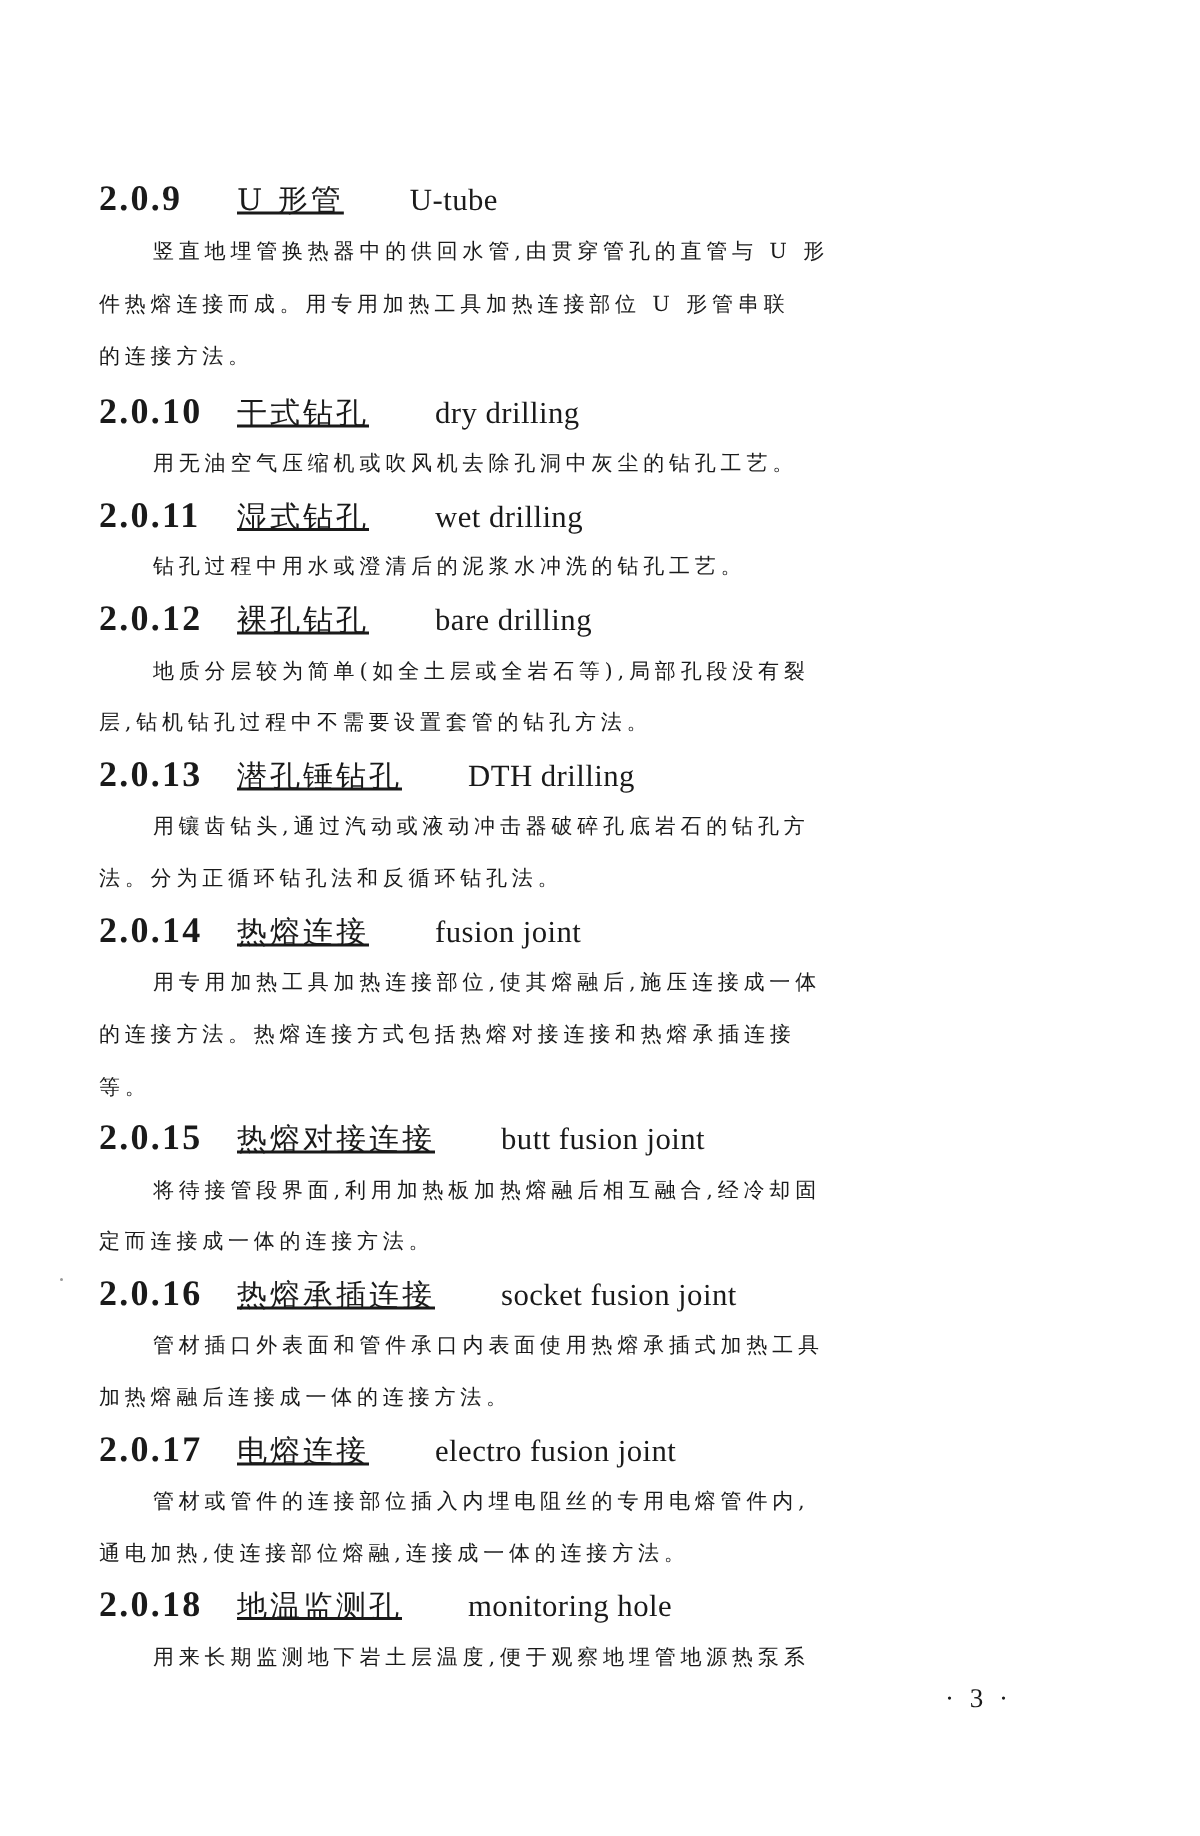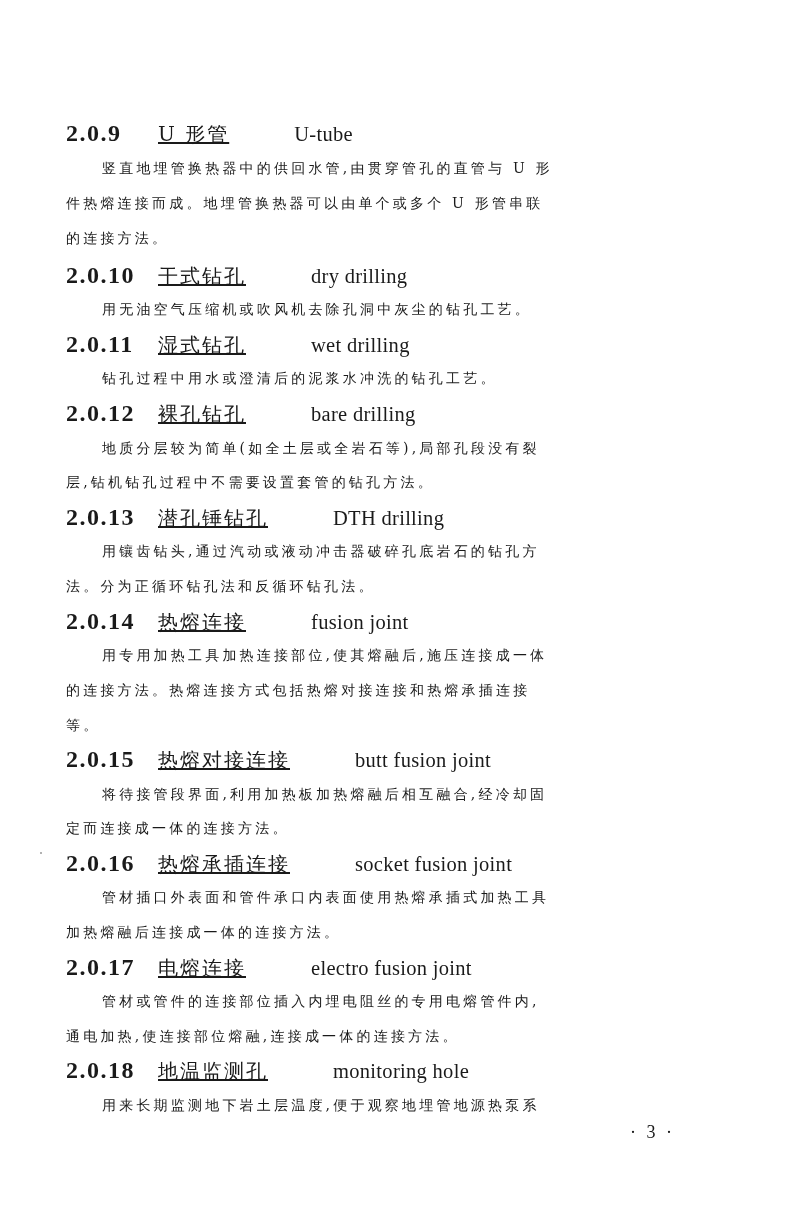--- a/index.html
+++ b/index.html
@@ -9,32 +9,32 @@
   }
   .page { position: absolute; left: 66px; top: 0; width: 644px; }
   .line {
     position: absolute; left: 0; height: 34px; line-height: 34px;
     font-size: 14px; white-space: nowrap; letter-spacing: 3.2px;
   }
   .indent { left: 36px; }
   .heading { font-size: 20px; letter-spacing: 0; }
   .num { font-family: "Liberation Serif", serif; font-weight: bold; font-size: 24px; letter-spacing: 1.5px; display: inline-block; width: 92px; }
   .zh { letter-spacing: 2px; display: inline-block; text-decoration: underline; }
-  .en { font-family: "Liberation Serif", serif; font-size: 20.5px; letter-spacing: 0.3px; display: inline-block; margin-left: 65px; }
+  .en { font-family: "Liberation Serif", serif; font-size: 20.5px; letter-spacing: 0.3px; display: inline-block; margin-left: 44px; }
   .pagenum { position: absolute; left: 630px; top: 1122px; font-family: "Liberation Serif", serif; font-size: 18px; letter-spacing: 3px; }
   .dot { position: absolute; left: 40px; top: 852px; width: 2px; height: 2px; background: #999; border-radius: 50%; }
 </style>
 </head>
 <body>
 
 <div class="page">
 
   <div class="line heading" style="top:116px"><span class="num">2.0.9</span><span class="zh">U 形管</span><span class="en">U-tube</span></div>
   <div class="line indent" style="top:151px">竖直地埋管换热器中的供回水管,由贯穿管孔的直管与 U 形</div>
-  <div class="line" style="top:186px">件热熔连接而成。地埋管换热器可以由单个或多个 U 形管串联</div>
+  <div class="line" style="top:186px">件热熔连接而成。用专用加热工具加热连接部位 U 形管串联</div>
   <div class="line" style="top:221px">的连接方法。</div>
 
   <div class="line heading" style="top:258px"><span class="num">2.0.10</span><span class="zh">干式钻孔</span><span class="en">dry drilling</span></div>
   <div class="line indent" style="top:292px">用无油空气压缩机或吹风机去除孔洞中灰尘的钻孔工艺。</div>
 
   <div class="line heading" style="top:327px"><span class="num">2.0.11</span><span class="zh">湿式钻孔</span><span class="en">wet drilling</span></div>
   <div class="line indent" style="top:361px">钻孔过程中用水或澄清后的泥浆水冲洗的钻孔工艺。</div>
 
   <div class="line heading" style="top:396px"><span class="num">2.0.12</span><span class="zh">裸孔钻孔</span><span class="en">bare drilling</span></div>
   <div class="line indent" style="top:431px">地质分层较为简单(如全土层或全岩石等),局部孔段没有裂</div>

